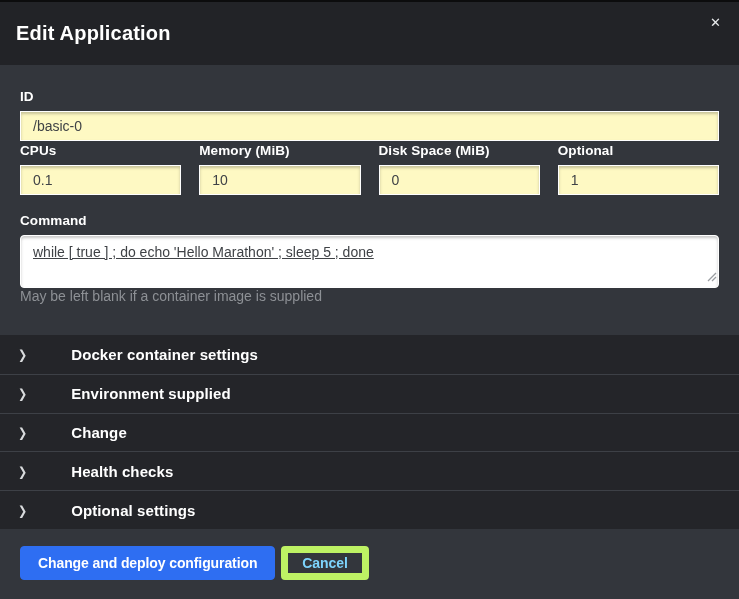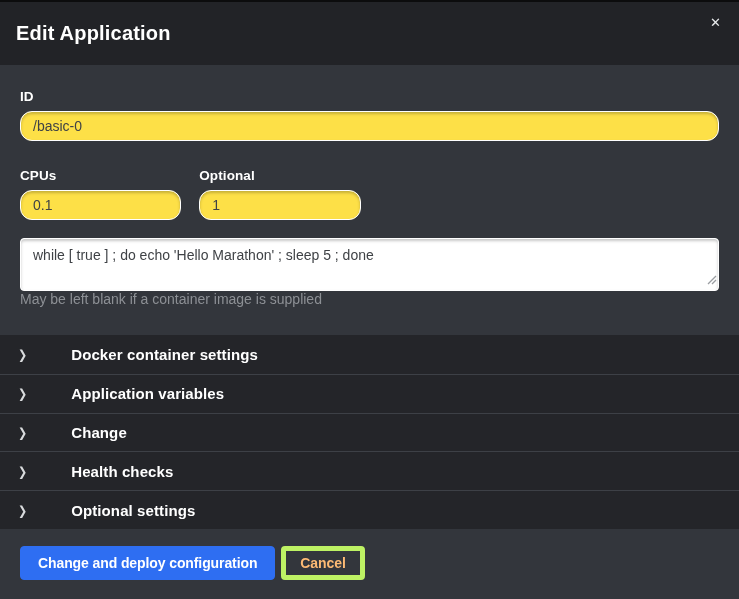--- a/index.html
+++ b/index.html
@@ -28,37 +28,37 @@
 
   
   .form-area {
     background: #33363c; height: 270px; padding: 24px 20px 0; flex: 0 0 auto;
   }
   .field-label {
     display: block; color: #ffffff; font-size: 13.5px; font-weight: 700;
     margin: 0 0 7px 0; letter-spacing: 0.1px;
   }
   .text-input {
-    width: 100%; height: 30px; border: 1px solid #ffffff; border-radius: 12px;
-    background: #fde047; color: #3f4246; font-size: 14px; padding: 0 12px;
+    width: 100%; height: 30px; border: 1px solid #ffffff; border-radius: 0;
+    background: #fef9c3; color: #3f4246; font-size: 14px; padding: 0 12px;
     box-shadow: inset 0 2px 3px rgba(0,0,0,0.22);
     font-family: inherit; outline: none;
   }
   .fields-row {
     display: grid; grid-template-columns: repeat(4, 1fr); gap: 18px;
-    margin-top: 27px;
+    margin-top: 2px;
   }
   .command-group { margin-top: 18px; }
   .textarea-wrap { position: relative; }
   .command-textarea {
     display: block; width: 100%; height: 53px; resize: none;
     border: 1px solid #ffffff; border-radius: 4px; background: #ffffff;
     color: #3f4246; font-size: 14px; padding: 7px 12px;
     box-shadow: inset 0 2px 3px rgba(0,0,0,0.22);
-    font-family: inherit; outline: none; line-height: 1.35;
+    font-family: inherit; outline: none; line-height: 1.35; text-decoration: underline;
   }
   .resize-handle {
     position: absolute; right: 2px; bottom: 2px; pointer-events: none;
   }
   .help-text { color: #8d9095; font-size: 14px; }
 
   
   .sections { background: #242529; height: 194px; flex: 0 0 auto; }
   .section-row {
     height: 38.8px; display: flex; align-items: center; padding: 0 18px;
@@ -78,21 +78,21 @@
   }
   .btn {
     height: 34px; border-radius: 4px; font-size: 14px; font-weight: 600;
     font-family: inherit; cursor: pointer; letter-spacing: -0.1px;
   }
   .btn-primary {
     background: #2e6ef2; color: #ffffff; border: 1px solid #2e6ef2;
     padding: 0 17px;
   }
   .btn-cancel {
-    background: transparent; color: #fdba74; border: 5px solid #bef264;
+    background: transparent; color: #7dd3fc; border: 7px solid #bef264;
     padding: 0 14px;
   }
 </style>
 </head>
 <body>
 
 <div class="modal">
   <div class="modal-top-edge"></div>
 
   <div class="modal-header">
@@ -106,47 +106,56 @@
       <label class="field-label">ID</label>
       <input class="text-input" type="text" value="/basic-0" style="">
     </div>
 
     <div class="fields-row">
       <div>
         <label class="field-label">CPUs</label>
         <input class="text-input" type="text" value="0.1" style="">
       </div>
       <div>
+        <label class="field-label">Memory (MiB)</label>
+        <input class="text-input" type="text" value="10" style="">
+      </div>
+      <div>
+        <label class="field-label">Disk Space (MiB)</label>
+        <input class="text-input" type="text" value="0" style="">
+      </div>
+      <div>
         <label class="field-label">Optional</label>
         <input class="text-input" type="text" value="1" style="">
       </div>
     </div>
 
     <div class="command-group">
+      <label class="field-label">Command</label>
       <div class="textarea-wrap">
         <textarea class="command-textarea" spellcheck="false" style="">while [ true ] ; do echo 'Hello Marathon' ; sleep 5 ; done</textarea>
         <span class="resize-handle">
           <svg width="10" height="10" viewBox="0 0 10 10">
             <path d="M9 1 L1 9 M9 5 L5 9" stroke="#9a9da1" stroke-width="1.3" fill="none"></path>
           </svg>
         </span>
       </div>
       <div class="help-text">May be left blank if a container image is supplied</div>
     </div>
 
   </div>
 
   <div class="sections">
     <div class="section-row">
       <span class="chevron-icon">❯</span>
       <span class="section-label">Docker container settings</span>
     </div>
     <div class="section-row">
       <span class="chevron-icon">❯</span>
-      <span class="section-label">Application variables</span>
+      <span class="section-label">Environment supplied</span>
     </div>
     <div class="section-row">
       <span class="chevron-icon">❯</span>
       <span class="section-label">Change</span>
     </div>
     <div class="section-row">
       <span class="chevron-icon">❯</span>
       <span class="section-label">Health checks</span>
     </div>
     <div class="section-row">

